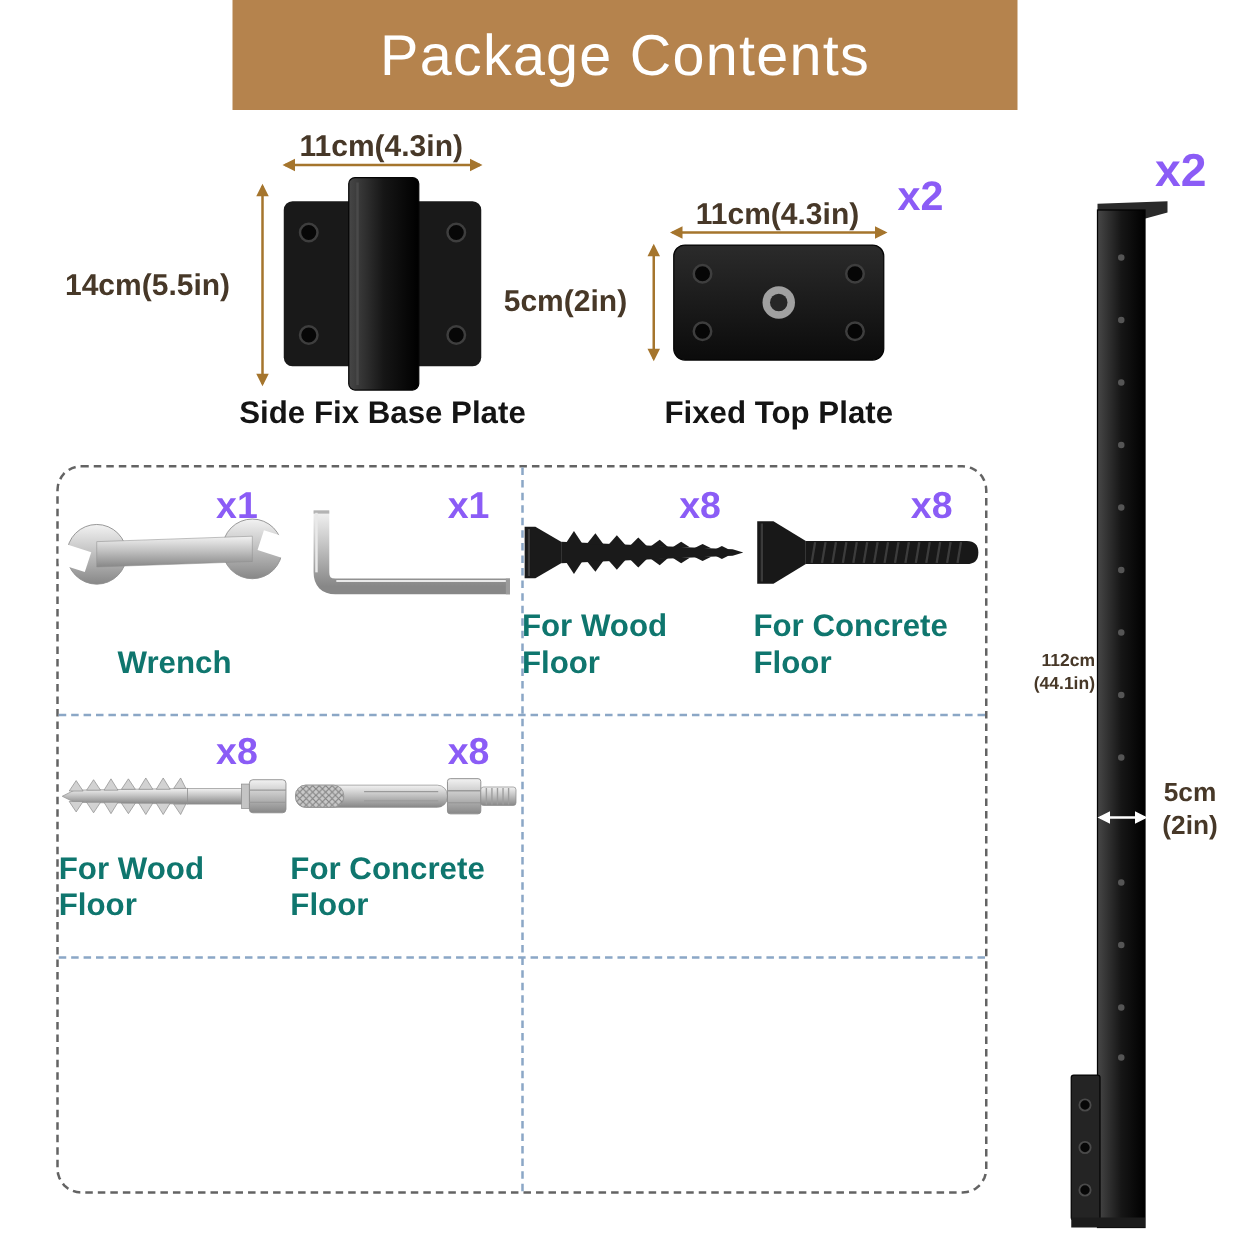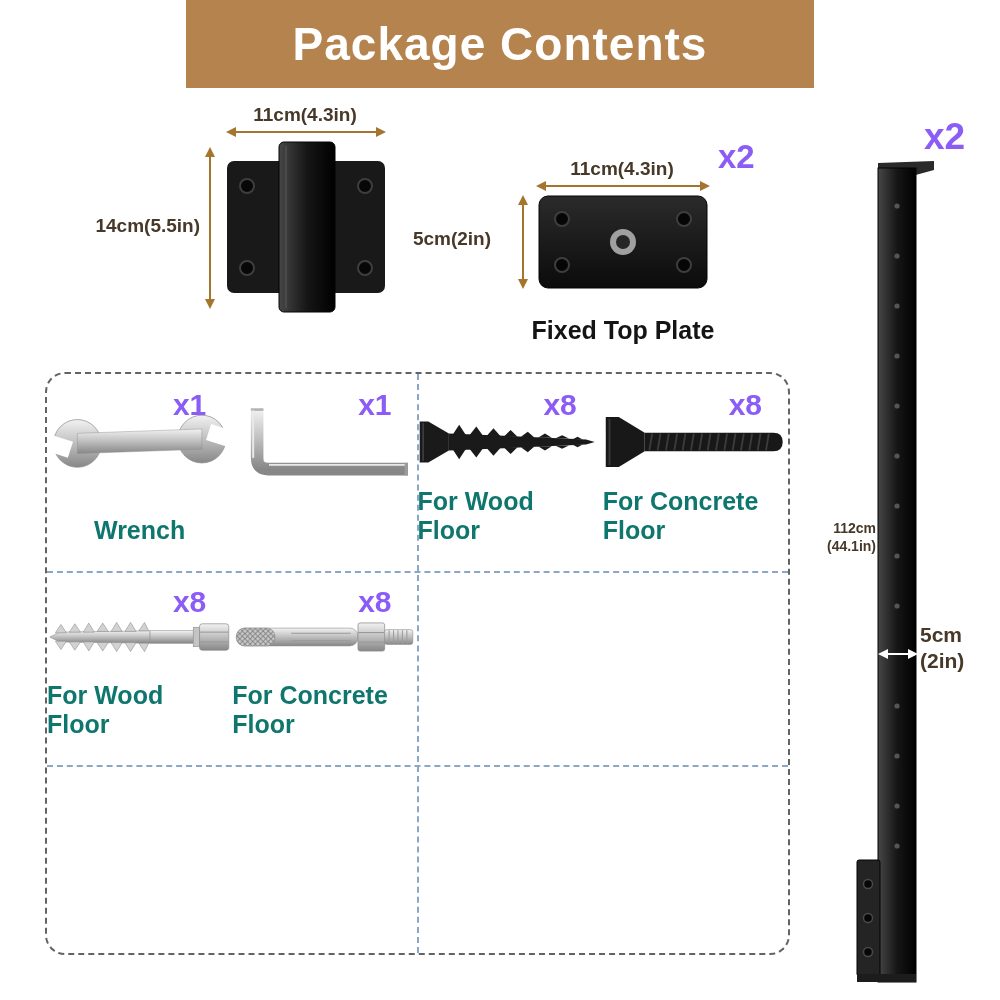--- a/index.html
+++ b/index.html
@@ -2,24 +2,24 @@
 <html><head>
 <meta charset="utf-8">
 <style>
   html,body{margin:0;padding:0;background:#ffffff;}
   body{font-family:"Liberation Sans", sans-serif;}
   #canvas{position:relative;width:1000px;height:1000px;background:#fff;overflow:hidden;}
 
   
   .banner{position:absolute;left:186px;top:0;width:628px;height:88px;background:#b5834d;
           display:flex;align-items:center;justify-content:center;}
-  .banner h1{margin:0;font-size:46px;font-weight:700;color:#ffffff;letter-spacing:1px;}
+  .banner h1{margin:0;font-size:46px;font-weight:400;color:#ffffff;letter-spacing:1px;}
 
   
-  .dim-label{position:absolute;font-size:19px;font-weight:700;color:#473828;line-height:1.25;}
+  .dim-label{position:absolute;font-size:24px;font-weight:700;color:#473828;line-height:1.25;}
   .h-arrow{position:absolute;height:0;border-top:2px solid #a5752d;}
   .h-arrow::before{content:"";position:absolute;top:-6px;left:-2px;border:5px solid transparent;border-right:10px solid #a5752d;border-left:0;}
   .h-arrow::after{content:"";position:absolute;top:-6px;right:-2px;border:5px solid transparent;border-left:10px solid #a5752d;border-right:0;}
   .h-arrow.white{border-top-color:#ffffff;}
   .h-arrow.white::before{border-right-color:#ffffff;}
   .h-arrow.white::after{border-left-color:#ffffff;}
   .v-arrow{position:absolute;width:0;border-left:2px solid #a5752d;}
   .v-arrow::before{content:"";position:absolute;left:-6px;top:-2px;border:5px solid transparent;border-bottom:10px solid #a5752d;border-top:0;}
   .v-arrow::after{content:"";position:absolute;left:-6px;bottom:-2px;border:5px solid transparent;border-top:10px solid #a5752d;border-bottom:0;}
 
@@ -67,33 +67,34 @@
 
 <div id="canvas">
 
   <header class="banner">
     <h1>Package Contents</h1>
   </header>
 
   <div class="dim-label" style="left:206px;top:103px;width:198px;text-align:center">11cm(4.3in)</div>
   <div class="h-arrow" style="left:228px;top:131px;width:156px"></div>
   <div class="v-arrow" style="left:209px;top:149px;height:158px"></div>
-  <div class="dim-label" style="left:52px;top:214px;width:148px;text-align:right">14cm(5.5in)</div>
+  <div class="dim-label" style="left:52px;top:214px;width:148px;">14cm(5.5in)</div>
 
   <div style="position:absolute;left:226px;top:141px">
     <svg width="160" height="172" viewBox="0 0 160 172">
       <rect x="1" y="20" width="158" height="132" rx="7" fill="#191919"></rect>
       <circle cx="21" cy="45" r="7" fill="#070707" stroke="#3e3e3e" stroke-width="2"></circle>
       <circle cx="21" cy="127" r="7" fill="#070707" stroke="#3e3e3e" stroke-width="2"></circle>
       <circle cx="139" cy="45" r="7" fill="#070707" stroke="#3e3e3e" stroke-width="2"></circle>
       <circle cx="139" cy="127" r="7" fill="#070707" stroke="#3e3e3e" stroke-width="2"></circle>
       <rect x="53" y="1" width="56" height="170" rx="5" fill="url(#pg)" stroke="#050505"></rect>
       <line x1="60" y1="5" x2="60" y2="167" stroke="#4a4a4a" stroke-width="2"></line>
     </svg>
   </div>
+  <div class="caption-abs" style="left:148px;top:316px;width:316px">Side Fix Base Plate</div>
 
   <div class="dim-label" style="left:532px;top:157px;width:180px;text-align:center">11cm(4.3in)</div>
   <div class="h-arrow" style="left:538px;top:185px;width:170px"></div>
   <div class="v-arrow" style="left:522px;top:197px;height:90px"></div>
   <div class="dim-label" style="left:403px;top:227px;width:98px;text-align:center">5cm(2in)</div>
   <span class="qty" style="left:718px;top:138px;font-size:33px">x2</span>
 
   <div style="position:absolute;left:538px;top:195px">
     <svg width="170" height="94" viewBox="0 0 170 94">
       <rect x="1" y="1" width="168" height="92" rx="9" fill="url(#plg)" stroke="#050505"></rect>
@@ -133,21 +134,21 @@
       <rect x="7" y="814" width="59" height="8" fill="#1c1c1c"></rect>
     </svg>
   </div>
 
   <div class="dim-label" style="left:792px;top:520px;width:84px;text-align:right;font-size:14px">
     <span style="display:block">112cm</span>
     <span style="display:block">(44.1in)</span>
   </div>
 
   <div class="h-arrow white" style="left:880px;top:653px;width:36px"></div>
-  <div class="dim-label" style="left:920px;top:622px;width:64px;text-align:left;font-size:21px">
+  <div class="dim-label" style="left:920px;top:622px;width:64px;text-align:center;font-size:21px">
     <span style="display:block">5cm</span>
     <span style="display:block">(2in)</span>
   </div>
 
   <div class="parts-grid">
     <div class="divider-v"></div>
     <div class="divider-h1"></div>
     <div class="divider-h2"></div>
 
     <div class="cell">

